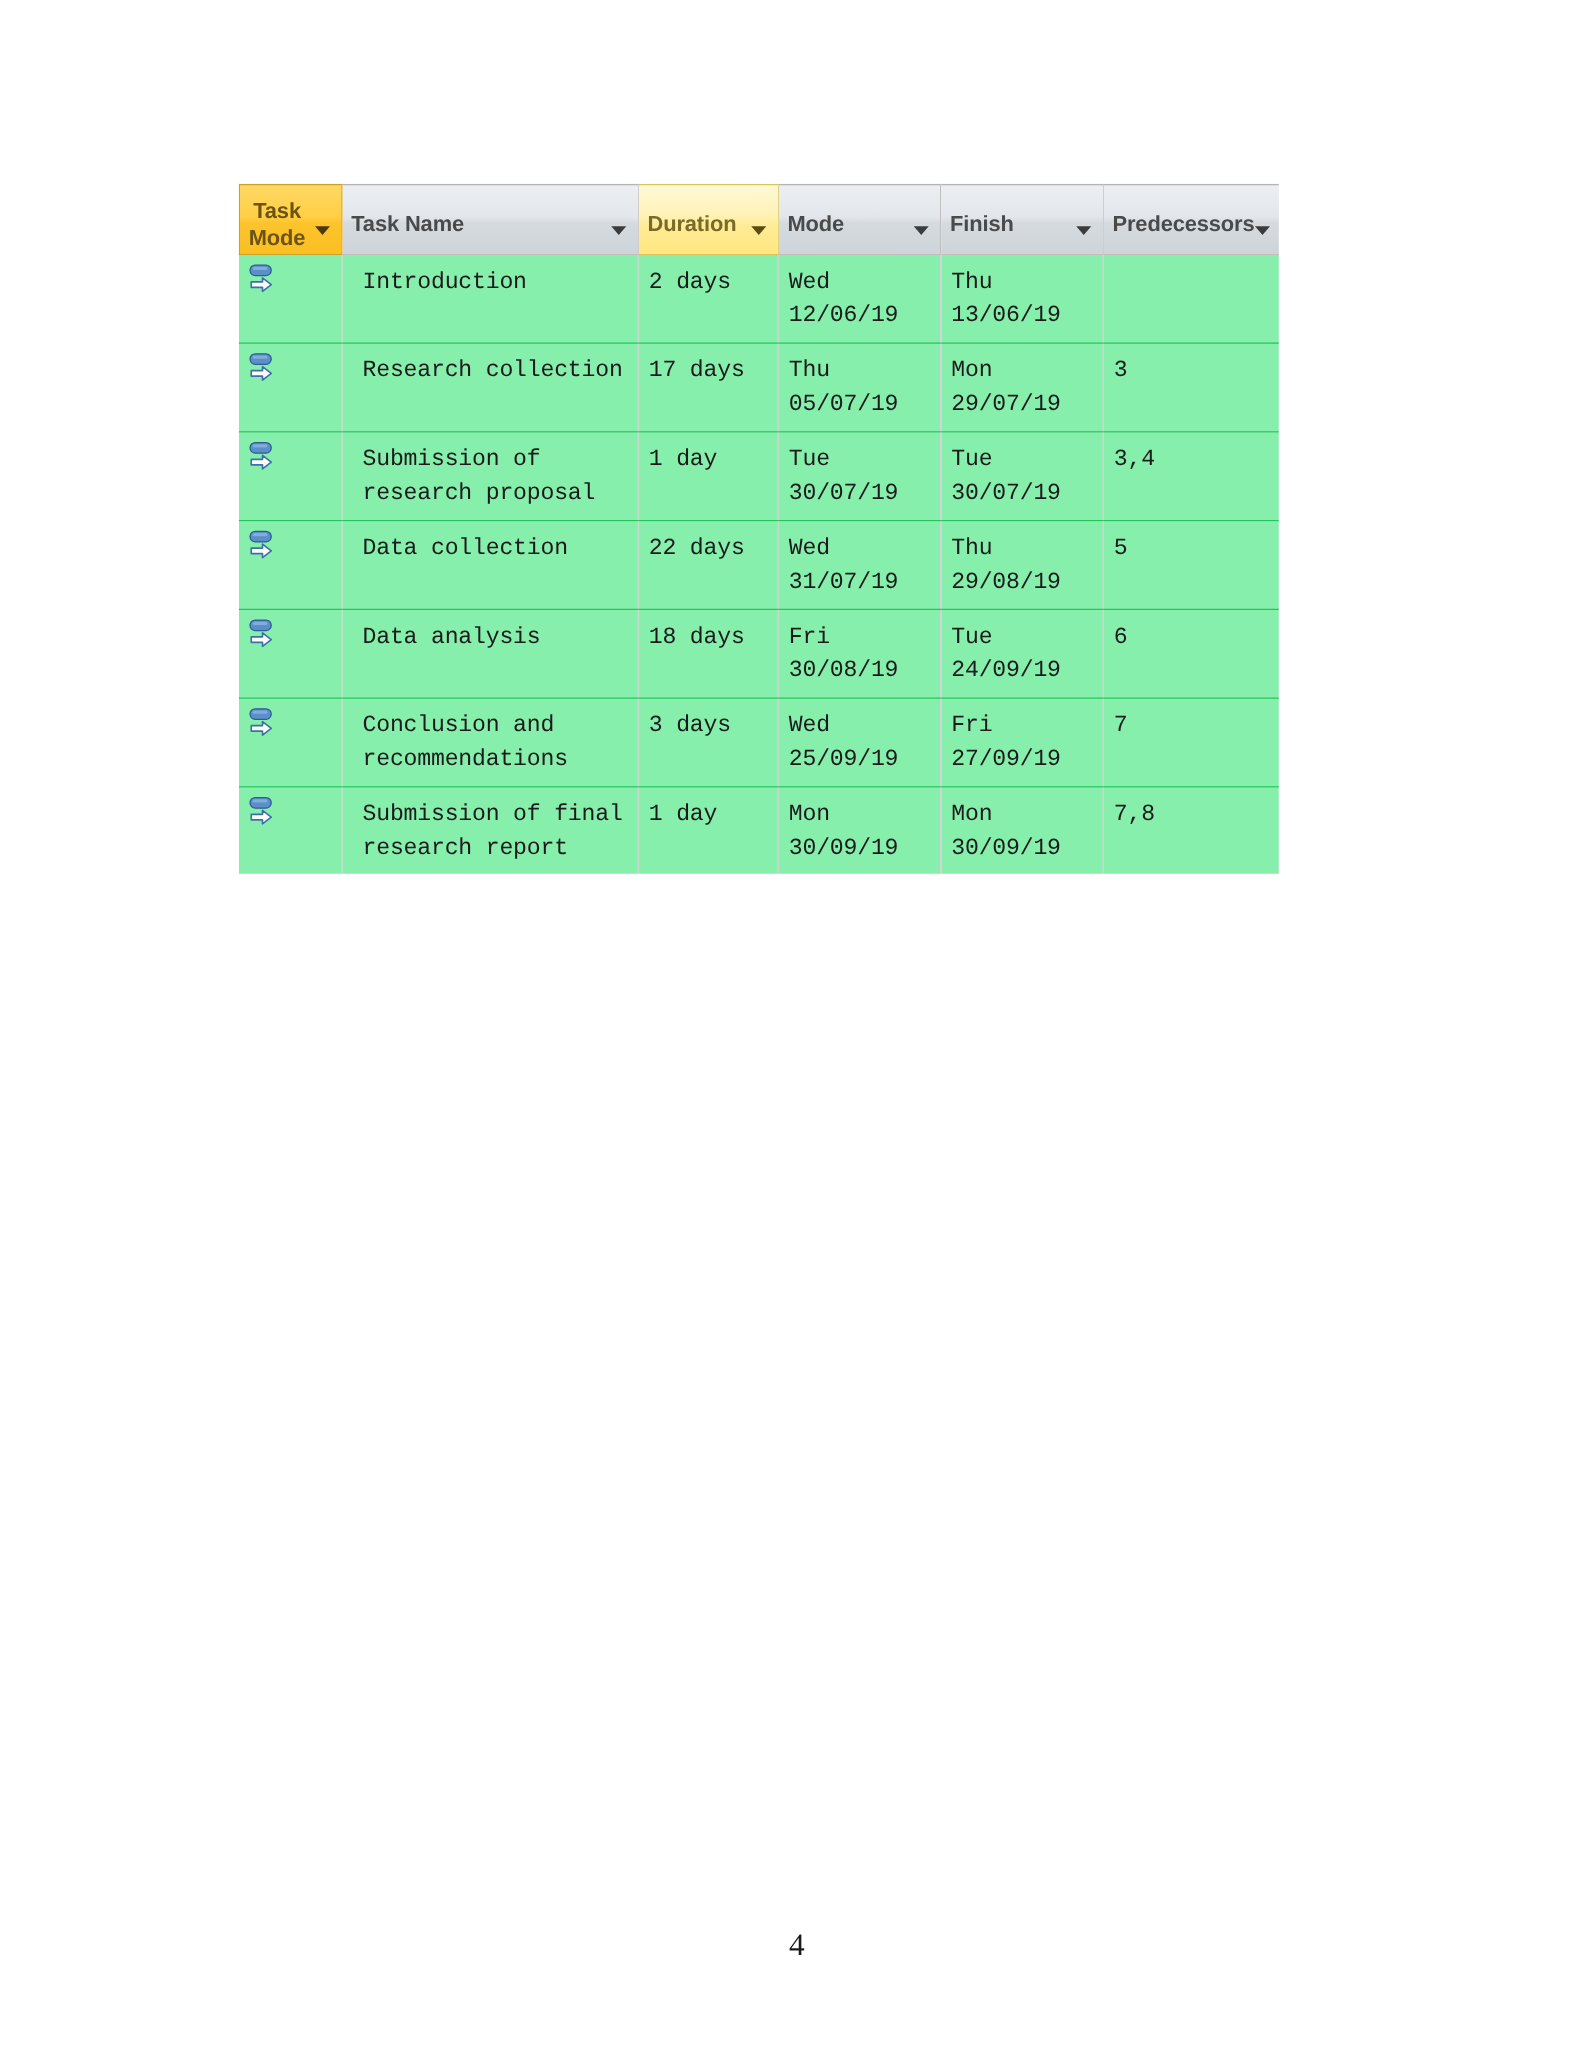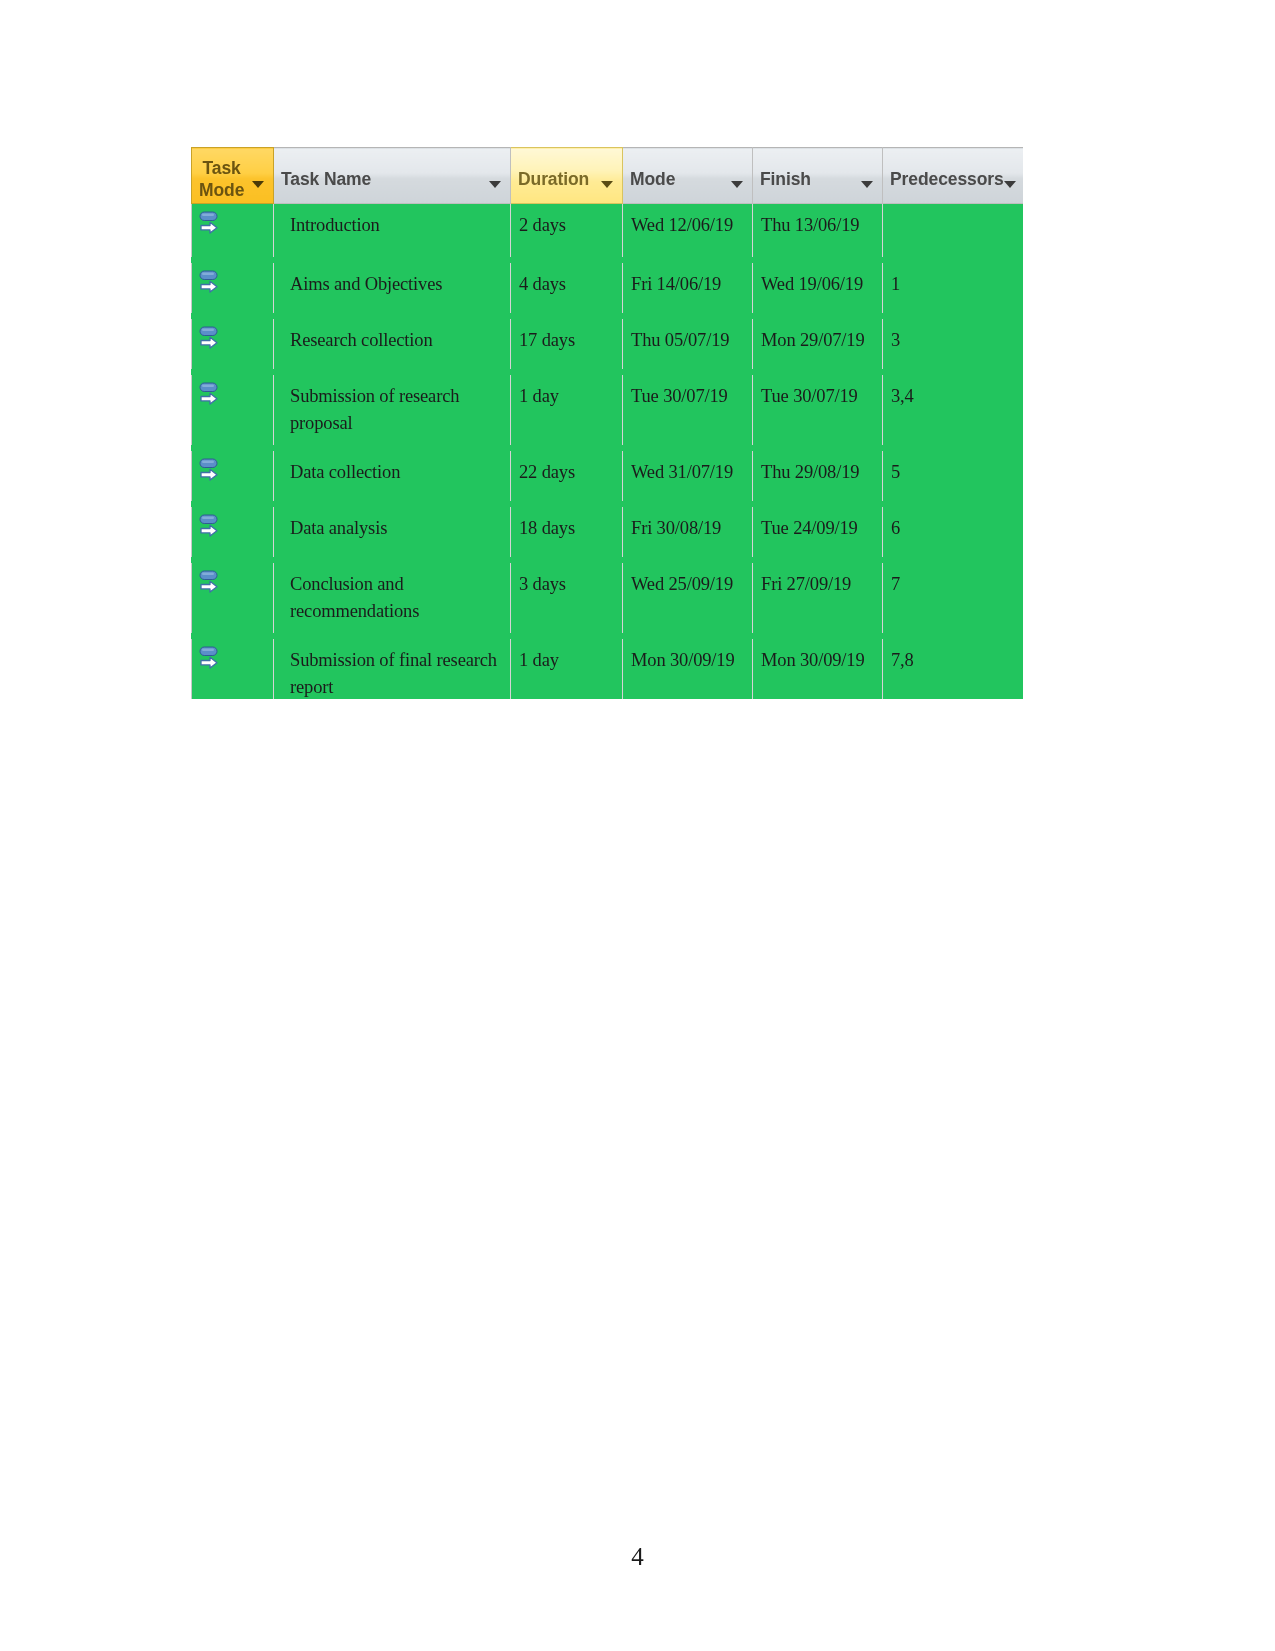--- a/index.html
+++ b/index.html
@@ -104,28 +104,28 @@
     border-top: 7px solid #3b3b3b;
     margin-top: 11px;
     margin-right: 3px;
     flex: 0 0 auto;
   }
 
   
   tbody td {
     border-left: 1px solid #d4d4d4;
     border-right: 1px solid #d4d4d4;
-    border-bottom: 6px solid #22c55e;
+    border-bottom: 1px solid #22c55e;
     padding: 8px 7px 8px 8px;
     vertical-align: top;
     font-size: 18.5px;
     line-height: 27px;
     color: #1b1b1b;
-    font-family: Liberation Serif, serif;
-    background: #22c55e;
+    font-family: Liberation Mono, monospace;
+    background: #86efac;
     box-sizing: border-box;
     letter-spacing: -0.15px;
   }
   tbody tr td:first-child { border-left: 1px solid #c8c8c8; }
   tbody tr td:last-child  { border-right: 1px solid #c8c8c8; }
 
   td.c-mode {
     padding: 6px 0 0 6px;
     vertical-align: top;
   }
@@ -226,32 +226,20 @@
             <td class="c-start">Wed 12/06/19</td>
             <td class="c-finish">Thu 13/06/19</td>
             <td class="c-pred"></td>
           </tr>
           <tr class="r-1line">
             <td class="c-mode"><span><svg class="mode-icon" viewBox="0 0 26 28" xmlns="http://www.w3.org/2000/svg">
                   <rect x="2" y="2" width="17" height="8.5" rx="4.25" ry="4.25" fill="#5b8fc9" stroke="#2f5c93" stroke-width="1"></rect>
                   <rect x="4" y="3.4" width="12" height="2.6" rx="1.3" ry="1.3" fill="#8fb6dd" opacity="0.75"></rect>
                   <path d="M3 15.5 h9 v-3.2 l7 5.4 -7 5.4 v-3.2 h-9 z" fill="#ffffff" stroke="#3f6fa8" stroke-width="1.3" stroke-linejoin="round"></path>
                 </svg></span></td>
-            <td class="c-name">Aims and Objectives</td>
-            <td class="c-dur">4 days</td>
-            <td class="c-start">Fri 14/06/19</td>
-            <td class="c-finish">Wed 19/06/19</td>
-            <td class="c-pred">1</td>
-          </tr>
-          <tr class="r-1line">
-            <td class="c-mode"><span><svg class="mode-icon" viewBox="0 0 26 28" xmlns="http://www.w3.org/2000/svg">
-                  <rect x="2" y="2" width="17" height="8.5" rx="4.25" ry="4.25" fill="#5b8fc9" stroke="#2f5c93" stroke-width="1"></rect>
-                  <rect x="4" y="3.4" width="12" height="2.6" rx="1.3" ry="1.3" fill="#8fb6dd" opacity="0.75"></rect>
-                  <path d="M3 15.5 h9 v-3.2 l7 5.4 -7 5.4 v-3.2 h-9 z" fill="#ffffff" stroke="#3f6fa8" stroke-width="1.3" stroke-linejoin="round"></path>
-                </svg></span></td>
             <td class="c-name">Research collection</td>
             <td class="c-dur">17 days</td>
             <td class="c-start">Thu 05/07/19</td>
             <td class="c-finish">Mon 29/07/19</td>
             <td class="c-pred">3</td>
           </tr>
           <tr class="r-2line">
             <td class="c-mode"><span><svg class="mode-icon" viewBox="0 0 26 28" xmlns="http://www.w3.org/2000/svg">
                   <rect x="2" y="2" width="17" height="8.5" rx="4.25" ry="4.25" fill="#5b8fc9" stroke="#2f5c93" stroke-width="1"></rect>
                   <rect x="4" y="3.4" width="12" height="2.6" rx="1.3" ry="1.3" fill="#8fb6dd" opacity="0.75"></rect>

